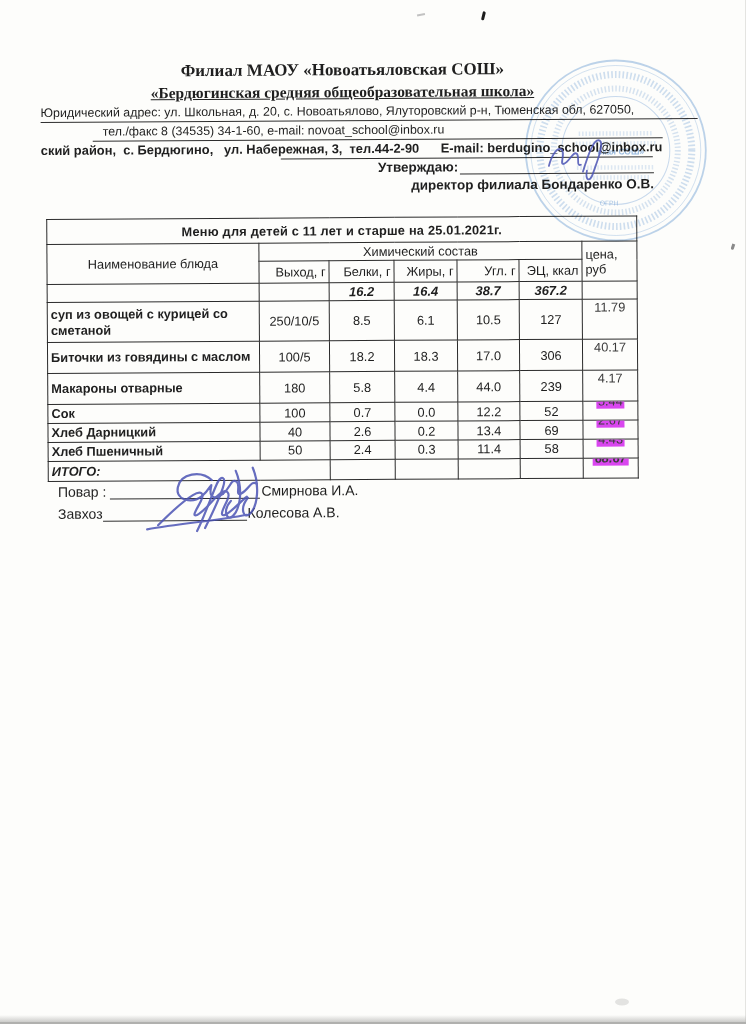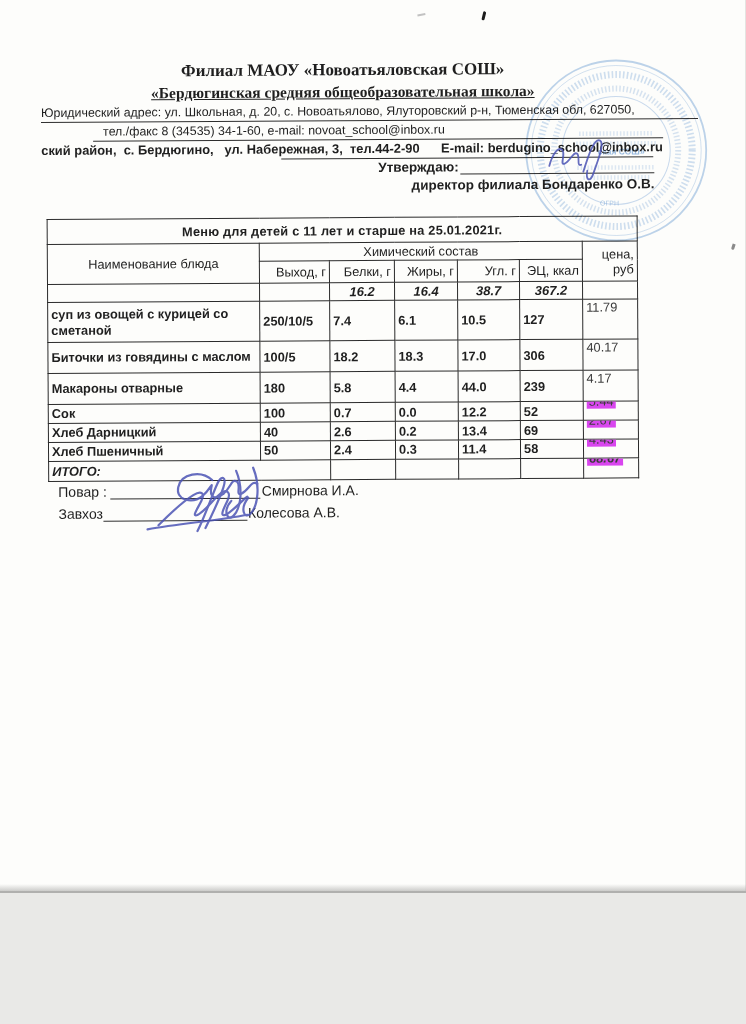--- a/index.html
+++ b/index.html
@@ -1,16 +1,16 @@
 <!DOCTYPE html>
 <html><head>
 <meta charset="utf-8">
 <style>
   html,body{margin:0;padding:0;background:#e9e9e7;}
-  .sheet{position:relative;width:746px;height:893px;background:#fdfdfb;overflow:hidden;
+  .sheet{position:relative;width:746px;height:1024px;background:#fdfdfb;overflow:hidden;
          font-family:"Liberation Sans",sans-serif;color:#1f1f1f;}
   .content{position:absolute;inset:0;transform:rotate(-0.35deg);}
   .abs{position:absolute;}
 
   
   .h1{top:60px;left:0;width:690px;text-align:center;font-family:"Liberation Serif",serif;
       font-weight:bold;font-size:17px;}
   .h2{top:83px;left:0;width:690px;text-align:center;font-family:"Liberation Serif",serif;
       font-weight:bold;font-size:15.5px;text-decoration:underline;}
   .h3{top:104px;left:43px;width:657px;font-size:12.4px;border-bottom:1.3px solid #2e2e2e;
@@ -25,25 +25,25 @@
   .director{top:178px;left:380px;width:276px;text-align:right;font-size:13.5px;font-weight:bold;}
 
   
   table.menu{position:absolute;top:217px;left:48px;width:590px;border-collapse:collapse;
              table-layout:fixed;background:transparent;}
   table.menu td{border:1.2px solid #2b2b2b;padding:1px 3px;font-size:12.8px;overflow:hidden;}
   td.ttl{font-size:16.5px;font-weight:bold;text-align:center;letter-spacing:.2px;height:22px;}
   td.gh{font-size:11px;text-align:center;font-weight:normal;height:15px;}
   td.nameh{font-size:11.3px;text-align:center;font-weight:normal;}
   td.sub{font-size:11.5px;text-align:right;font-weight:normal;height:19px;}
-  td.priceh{font-size:12.5px;text-align:right;font-weight:normal;}
+  td.priceh{font-size:12.5px;text-align:left;font-weight:normal;}
   tr.norms td{height:15px;font-style:italic;font-weight:bold;text-align:center;font-size:13px;}
   td.dname{font-weight:bold;text-align:left;line-height:1.25;}
-  td.num{font-weight:bold;}
-  td.price{vertical-align:top;font-weight:normal;color:#3c3c3c;font-size:12.4px;margin-top:30px;}
+  td.num{font-weight:normal;text-align:center;}
+  td.price{vertical-align:top;text-align:center;font-weight:normal;color:#3c3c3c;font-size:12.4px;margin-top:30px;}
   .raise-sm{position:relative;top:-1px;display:inline-block;}
   .raise-lg{position:relative;top:-9px;display:inline-block;background:#d946ef;padding:0 2px;}
   td.total{font-weight:bold;font-style:italic;font-size:13.8px;height:17px;}
   td.totalprice{font-style:italic;font-weight:bold;}
 
   
   .sigrow{display:flex;align-items:flex-end;font-size:14px;}
   .sig1{top:482px;left:58px;width:330px;}
   .sig2{top:504px;left:58px;width:330px;}
   .sline{display:inline-block;border-bottom:1.5px solid #2e2e2e;height:14px;}
@@ -116,21 +116,21 @@
           <td>16.2</td>
           <td>16.4</td>
           <td>38.7</td>
           <td>367.2</td>
           <td></td>
         </tr>
 
         <tr style="height:40px">
           <td class="dname">суп из овощей с курицей со сметаной</td>
           <td class="num">250/10/5</td>
-          <td class="num">7.4</td>
+          <td class="num">8.5</td>
           <td class="num">6.1</td>
           <td class="num">10.5</td>
           <td class="num">127</td>
           <td class="price"><span class="raise-sm">11.79</span></td>
         </tr>
         <tr style="height:31px">
           <td class="dname">Биточки из говядины с маслом</td>
           <td class="num">100/5</td>
           <td class="num">18.2</td>
           <td class="num">18.3</td>

